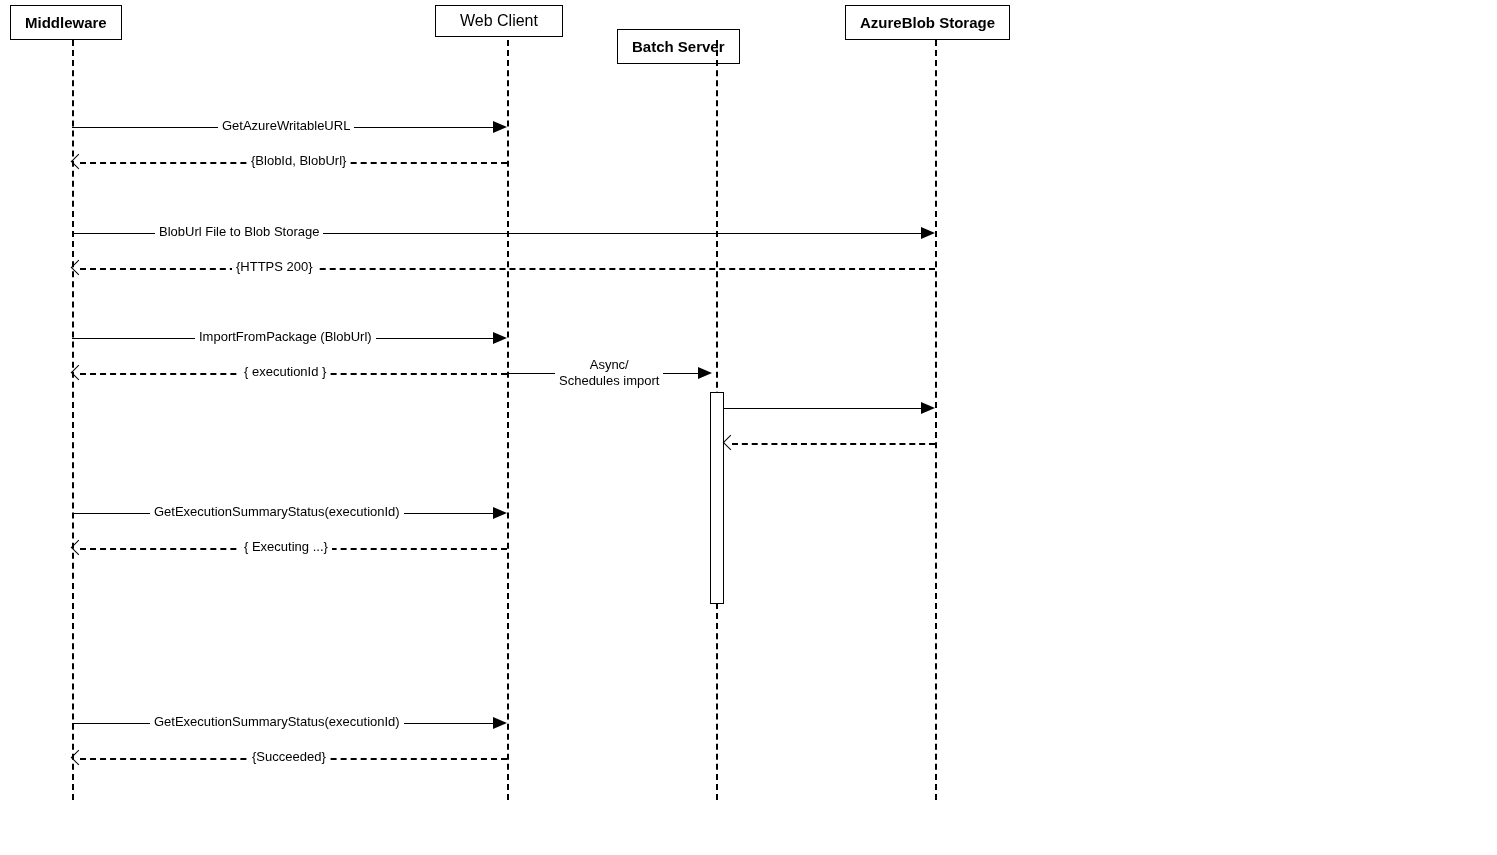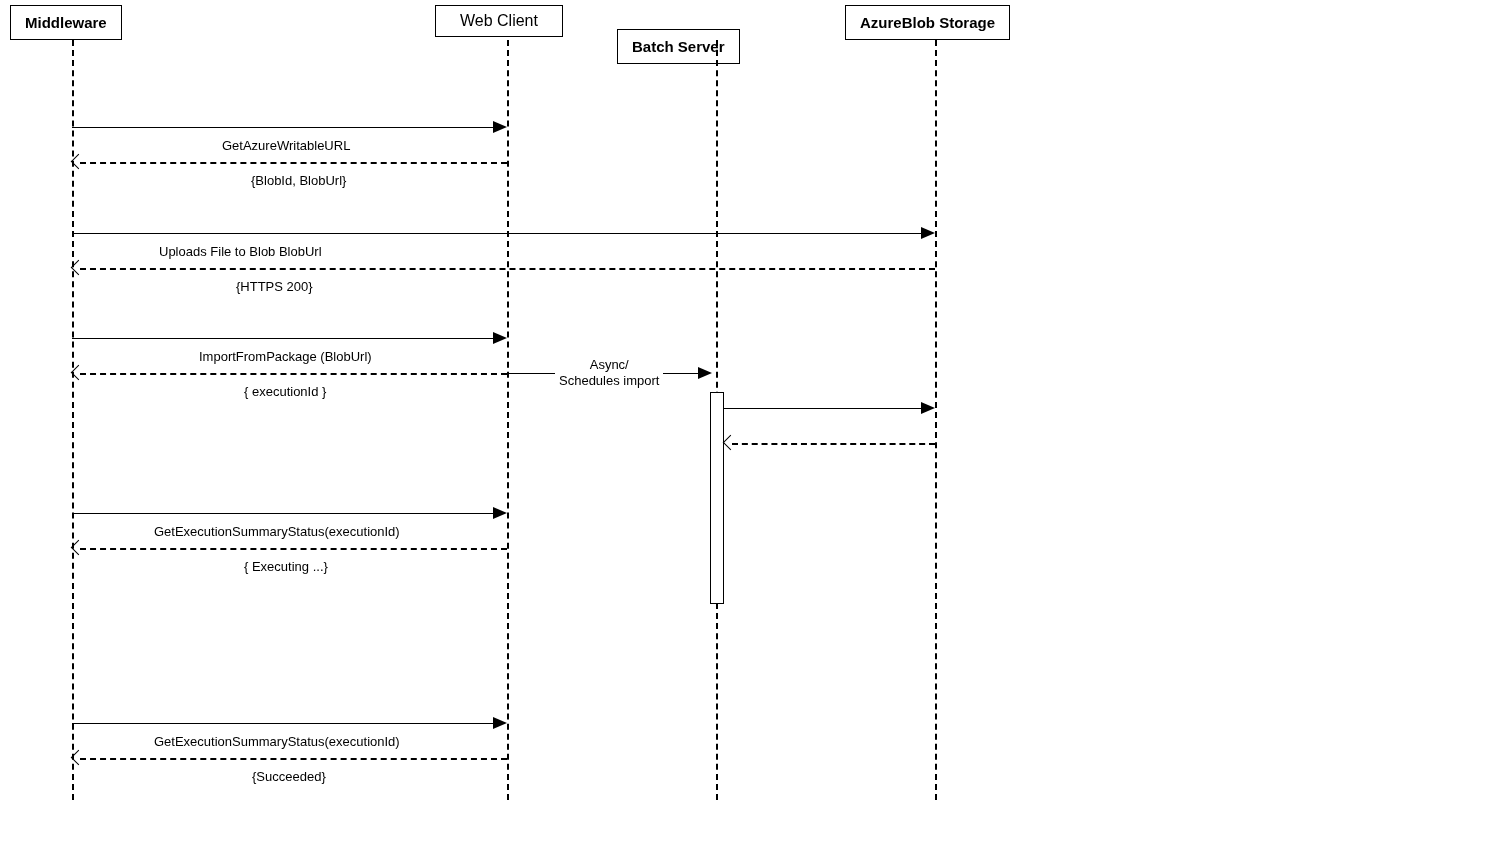--- a/index.html
+++ b/index.html
@@ -62,21 +62,20 @@
     border-left: 1.5px solid #000;
     border-bottom: 1.5px solid #000;
     transform: rotate(45deg);
   }
   .msg-label {
     position: absolute;
     background: #fff;
     padding: 0 4px;
     white-space: nowrap;
     font-size: 13px;
-    margin-top: 20px;
   }
   .msg-label-multi {
     position: absolute;
     background: #fff;
     padding: 0 4px;
     white-space: nowrap;
     font-size: 13px;
     text-align: center;
     line-height: 1.25;
   }
@@ -101,21 +100,21 @@
   <div class="msg-line solid-line" style="left:72px; top:127px; width:421px;"></div>
   <div class="arrow-right" style="left:493px; top:121px;"></div>
   <div class="msg-label" style="left:218px; top:118px;">GetAzureWritableURL</div>
 
   <div class="msg-line dashed-line" style="left:80px; top:162px; width:427px;"></div>
   <div class="arrow-left-open" style="left:73px; top:156px;"></div>
   <div class="msg-label" style="left:247px; top:153px;">{BlobId, BlobUrl}</div>
 
   <div class="msg-line solid-line" style="left:72px; top:233px; width:849px;"></div>
   <div class="arrow-right" style="left:921px; top:227px;"></div>
-  <div class="msg-label" style="left:155px; top:224px;">Uploads File to Blob BlobUrl</div>
+  <div class="msg-label" style="left:155px; top:224px;">BlobUrl File to Blob Storage</div>
 
   <div class="msg-line dashed-line" style="left:80px; top:268px; width:855px;"></div>
   <div class="arrow-left-open" style="left:73px; top:262px;"></div>
   <div class="msg-label" style="left:232px; top:259px;">{HTTPS 200}</div>
 
   <div class="msg-line solid-line" style="left:72px; top:338px; width:421px;"></div>
   <div class="arrow-right" style="left:493px; top:332px;"></div>
   <div class="msg-label" style="left:195px; top:329px;">ImportFromPackage (BlobUrl)</div>
 
   <div class="msg-line dashed-line" style="left:80px; top:373px; width:427px;"></div>

